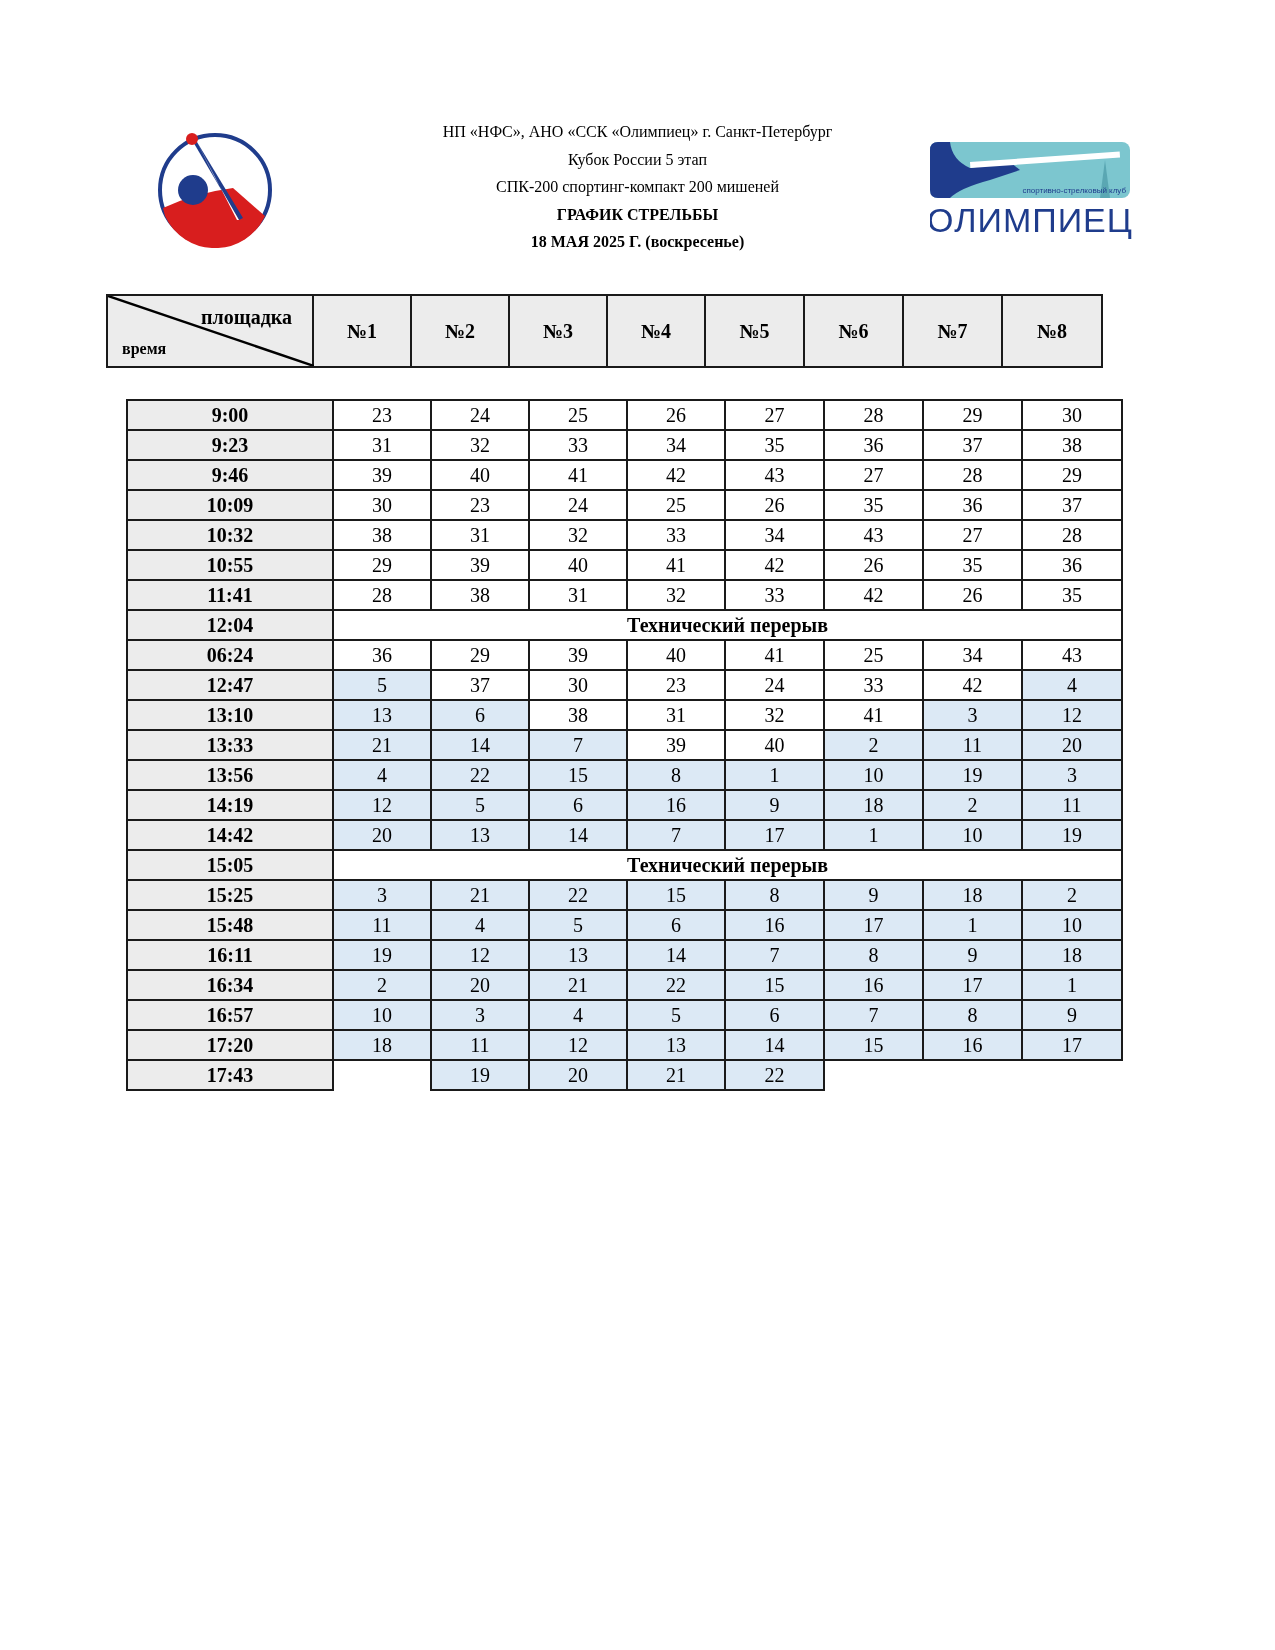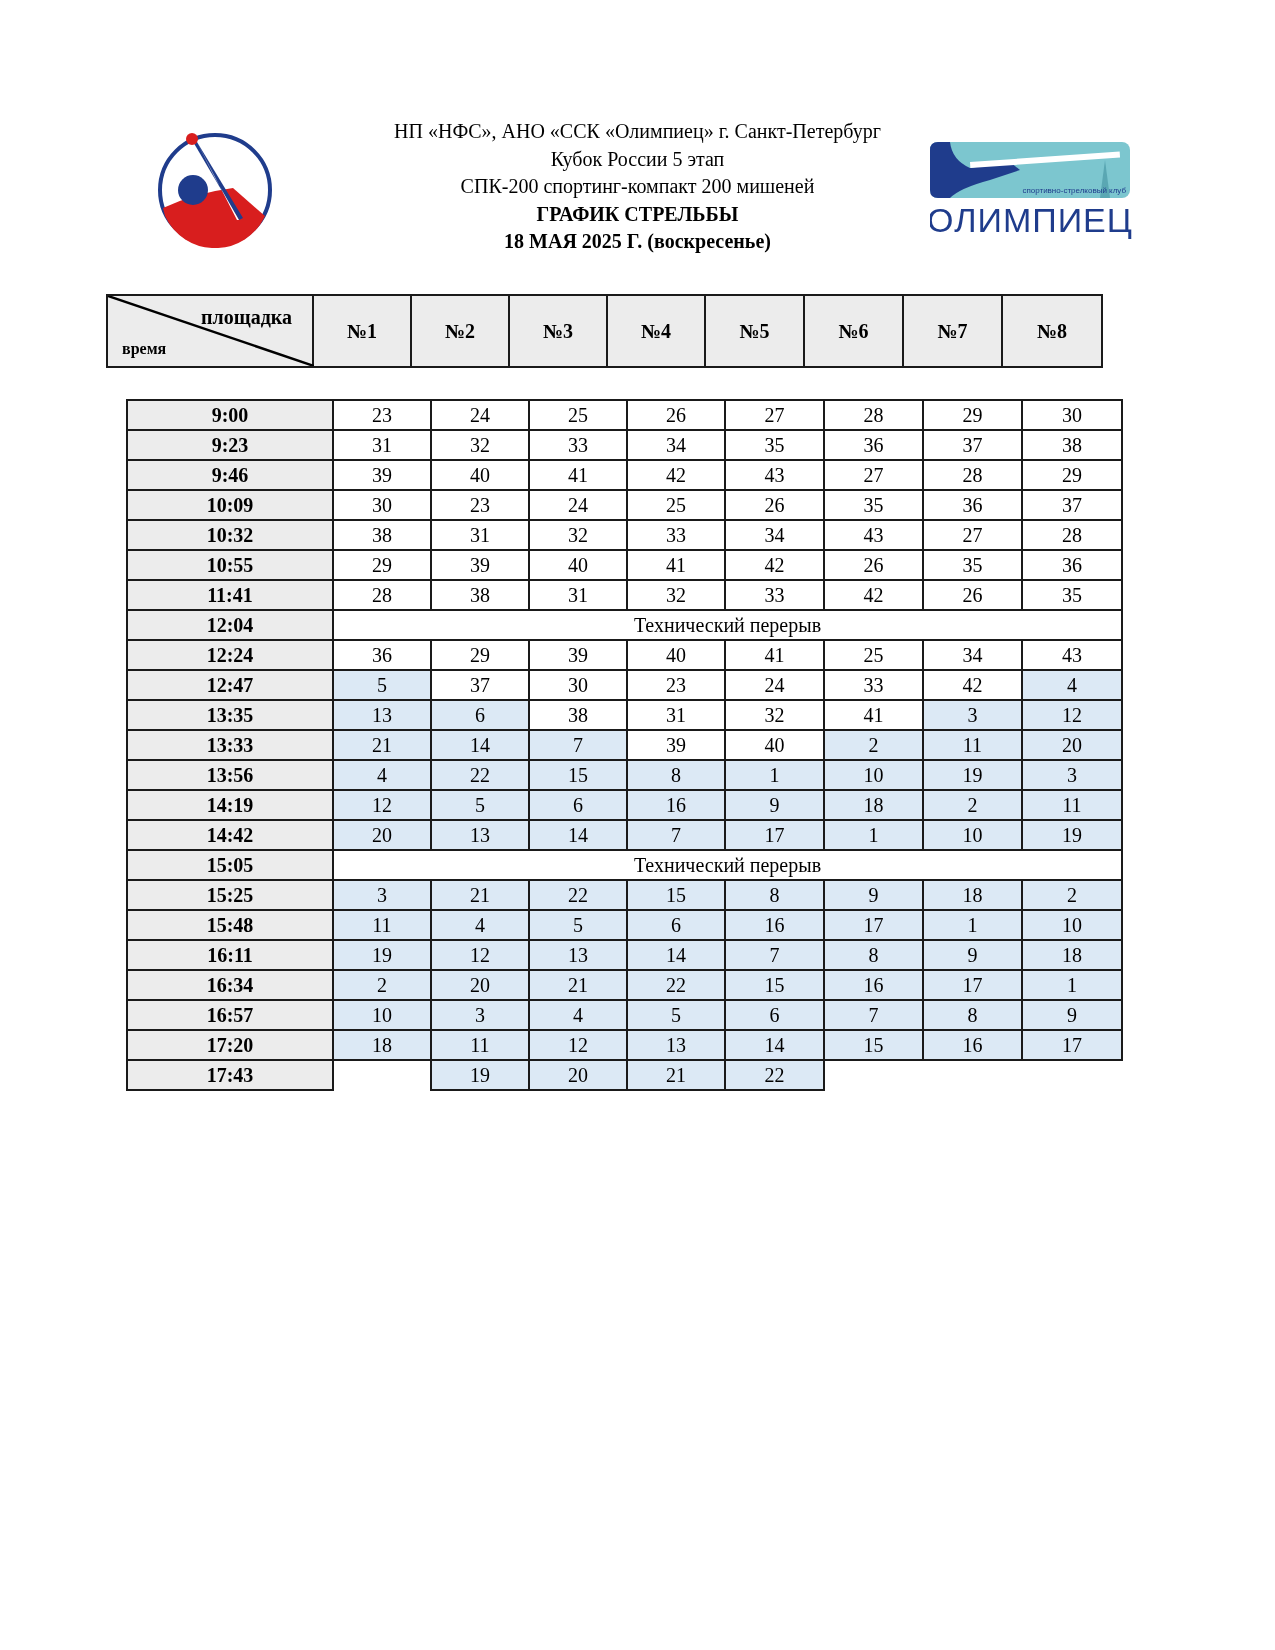--- a/index.html
+++ b/index.html
@@ -1,35 +1,35 @@
 <!DOCTYPE html>
 <html><head>
 <meta charset="utf-8">
 <style>
   html, body { margin: 0; padding: 0; background: #ffffff; }
   body { width: 1275px; height: 1650px; position: relative; font-family: "Liberation Serif", serif; color: #000; }
   .header { position: absolute; left: 0; top: 118px; width: 1275px; text-align: center; }
-  .header .line { font-size: 20px; line-height: 27.5px; }
+  .header .line { font-size: 16px; line-height: 27.5px; }
   .header .bold { font-weight: bold; }
   .logo-left { position: absolute; left: 155px; top: 128px; width: 120px; height: 120px; }
   .logo-right { position: absolute; left: 930px; top: 140px; width: 215px; height: 100px; }
   table.sched { position: absolute; left: 106px; border-collapse: collapse; table-layout: fixed; border-radius: 18px; }
   table.sched td, table.sched th { border: 2px solid #1a1a1a; text-align: center; padding: 0; font-size: 20px; }
   .hdr-table { top: 294px; }
   .hdr-table th { height: 70px; background: #ececec; font-weight: bold; }
   .corner { position: relative; background: #ececec; }
   .corner svg { position: absolute; left: 0; top: 0; }
   .corner .top-lbl { position: absolute; right: 20px; top: 10px; font-weight: bold; font-size: 20px; }
   .corner .bot-lbl { position: absolute; left: 14px; bottom: 8px; font-weight: bold; font-size: 16px; }
   .body-table { top: 399px; margin-left: 20px; }
   .body-table td { height: 28px; }
   .body-table td.time { background: #ececec; font-weight: bold; }
   .body-table td.cell { background: #ffffff; }
   .body-table td.cell.blue { background: #dce9f5; }
-  .body-table td.brk { font-weight: normal; background: #ffffff; }
+  .body-table td.brk { font-weight: bold; background: #ffffff; }
   .body-table td.empty { border: none; background: #fff; }
   .body-table td.empty-left { border-top: 2px solid #1a1a1a; border-bottom: none; border-right: 2px solid #1a1a1a; background:#fff; }
 </style>
 </head>
 <body>
 
 <div class="header">
   <div class="line">НП «НФС», АНО «ССК «Олимпиец» г. Санкт-Петербург</div>
   <div class="line">Кубок России 5 этап</div>
   <div class="line">СПК-200 спортинг-компакт 200 мишеней</div>
@@ -180,21 +180,21 @@
         <td class="cell">33</td>
         <td class="cell">42</td>
         <td class="cell">26</td>
         <td class="cell">35</td>
       </tr>
       <tr>
         <td class="time">12:04</td>
         <td class="brk" colspan="8">Технический перерыв</td>
       </tr>
       <tr>
-        <td class="time">12:24</td>
+        <td class="time">06:24</td>
         <td class="cell">36</td>
         <td class="cell">29</td>
         <td class="cell">39</td>
         <td class="cell">40</td>
         <td class="cell">41</td>
         <td class="cell">25</td>
         <td class="cell">34</td>
         <td class="cell">43</td>
       </tr>
       <tr>
@@ -202,21 +202,21 @@
         <td class="cell blue">5</td>
         <td class="cell">37</td>
         <td class="cell">30</td>
         <td class="cell">23</td>
         <td class="cell">24</td>
         <td class="cell">33</td>
         <td class="cell">42</td>
         <td class="cell blue">4</td>
       </tr>
       <tr>
-        <td class="time">13:35</td>
+        <td class="time">13:10</td>
         <td class="cell blue">13</td>
         <td class="cell blue">6</td>
         <td class="cell">38</td>
         <td class="cell">31</td>
         <td class="cell">32</td>
         <td class="cell">41</td>
         <td class="cell blue">3</td>
         <td class="cell blue">12</td>
       </tr>
       <tr>

